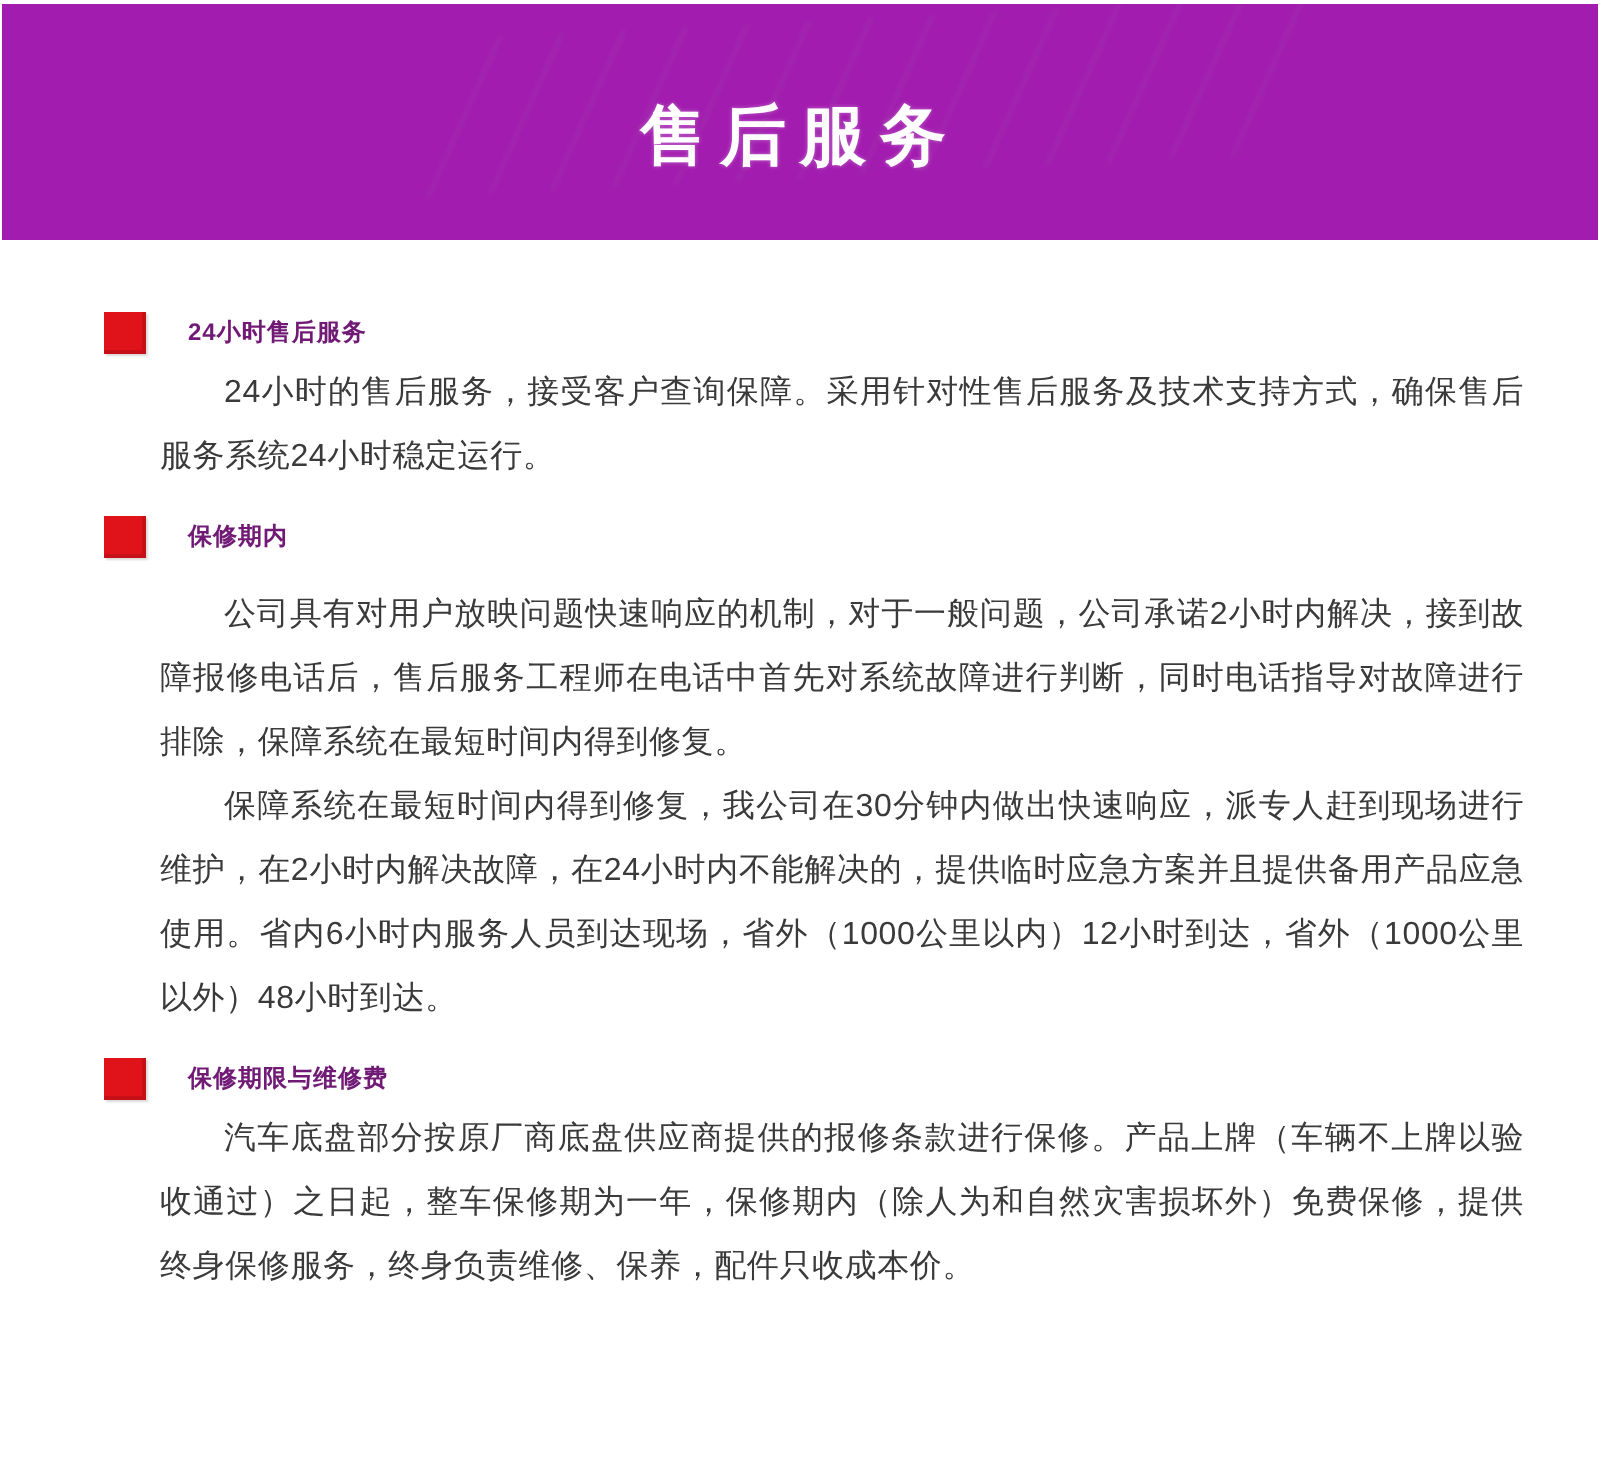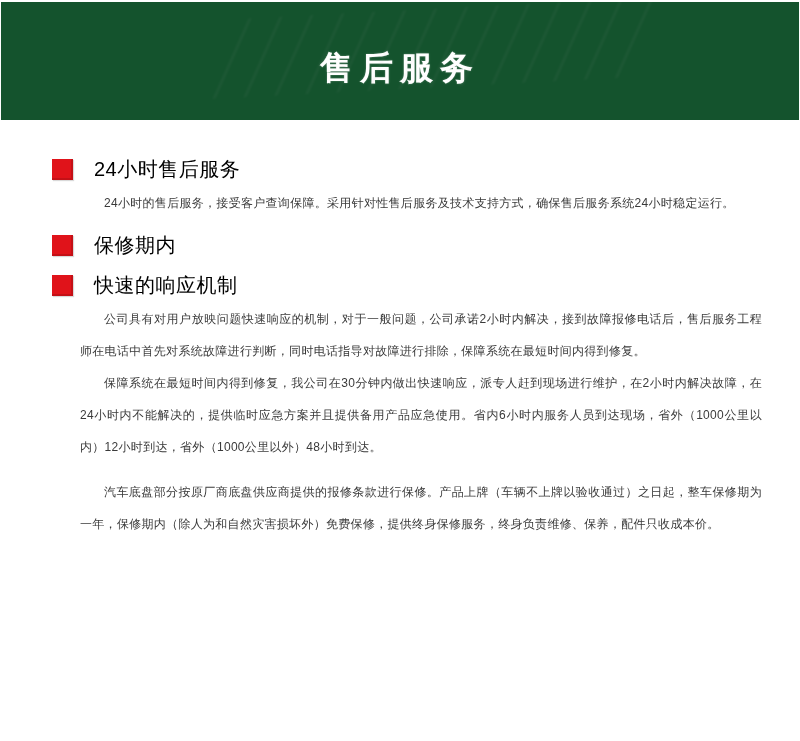--- a/index.html
+++ b/index.html
@@ -9,21 +9,21 @@
     font-family: "Liberation Sans", "DejaVu Sans", sans-serif;
     overflow: hidden;
   }
   .page { width: 800px; height: 741px; position: relative; background: #fff; }
 
   
   .header {
     position: relative;
     margin: 2px 1px 0 1px;
     height: 118px;
-    background: #14532d;
+    background: #a21caf;
     display: flex;
     align-items: center;
     justify-content: center;
     overflow: hidden;
   }
   .header .title {
     color: #ffffff;
     font-size: 33px;
     font-weight: bold;
     letter-spacing: 7px;
@@ -57,28 +57,28 @@
     margin-bottom: 4px;
   }
   .bullet {
     width: 21px; height: 21px;
     background: #e0131a;
     box-shadow: inset -2px -2px 0 rgba(0,0,0,0.12), 1px 1px 1px rgba(0,0,0,0.15);
     margin-right: 21px;
     flex: 0 0 auto;
   }
   .section-title {
-    font-size: 20px;
-    font-weight: normal;
-    color: #000000;
+    font-size: 12px;
+    font-weight: bold;
+    color: #701a75;
     letter-spacing: 0.5px;
   }
   .section-body { margin-left: 28px; }
   .para {
-    font-size: 12px;
+    font-size: 16px;
     line-height: 32px;
     color: #3a3a3a;
     text-indent: 2em;
     text-align: justify;
     letter-spacing: 0.3px;
   }
 </style>
 </head>
 <body>
 
@@ -102,30 +102,30 @@
     </div>
 
     <div class="section">
       <div class="section-head">
         <span class="bullet"></span>
         <span class="section-title">保修期内</span>
       </div>
     </div>
 
     <div class="section">
-      <div class="section-head">
-        <span class="bullet"></span>
-        <span class="section-title">快速的响应机制</span>
-      </div>
       <div class="section-body">
         <p class="para">公司具有对用户放映问题快速响应的机制，对于一般问题，公司承诺2小时内解决，接到故障报修电话后，售后服务工程师在电话中首先对系统故障进行判断，同时电话指导对故障进行排除，保障系统在最短时间内得到修复。</p>
         <p class="para">保障系统在最短时间内得到修复，我公司在30分钟内做出快速响应，派专人赶到现场进行维护，在2小时内解决故障，在24小时内不能解决的，提供临时应急方案并且提供备用产品应急使用。省内6小时内服务人员到达现场，省外（1000公里以内）12小时到达，省外（1000公里以外）48小时到达。</p>
       </div>
     </div>
 
     <div class="section">
+      <div class="section-head">
+        <span class="bullet"></span>
+        <span class="section-title">保修期限与维修费</span>
+      </div>
       <div class="section-body">
         <p class="para">汽车底盘部分按原厂商底盘供应商提供的报修条款进行保修。产品上牌（车辆不上牌以验收通过）之日起，整车保修期为一年，保修期内（除人为和自然灾害损坏外）免费保修，提供终身保修服务，终身负责维修、保养，配件只收成本价。</p>
       </div>
     </div>
 
   </div>
 </div>
 
 </body></html>

